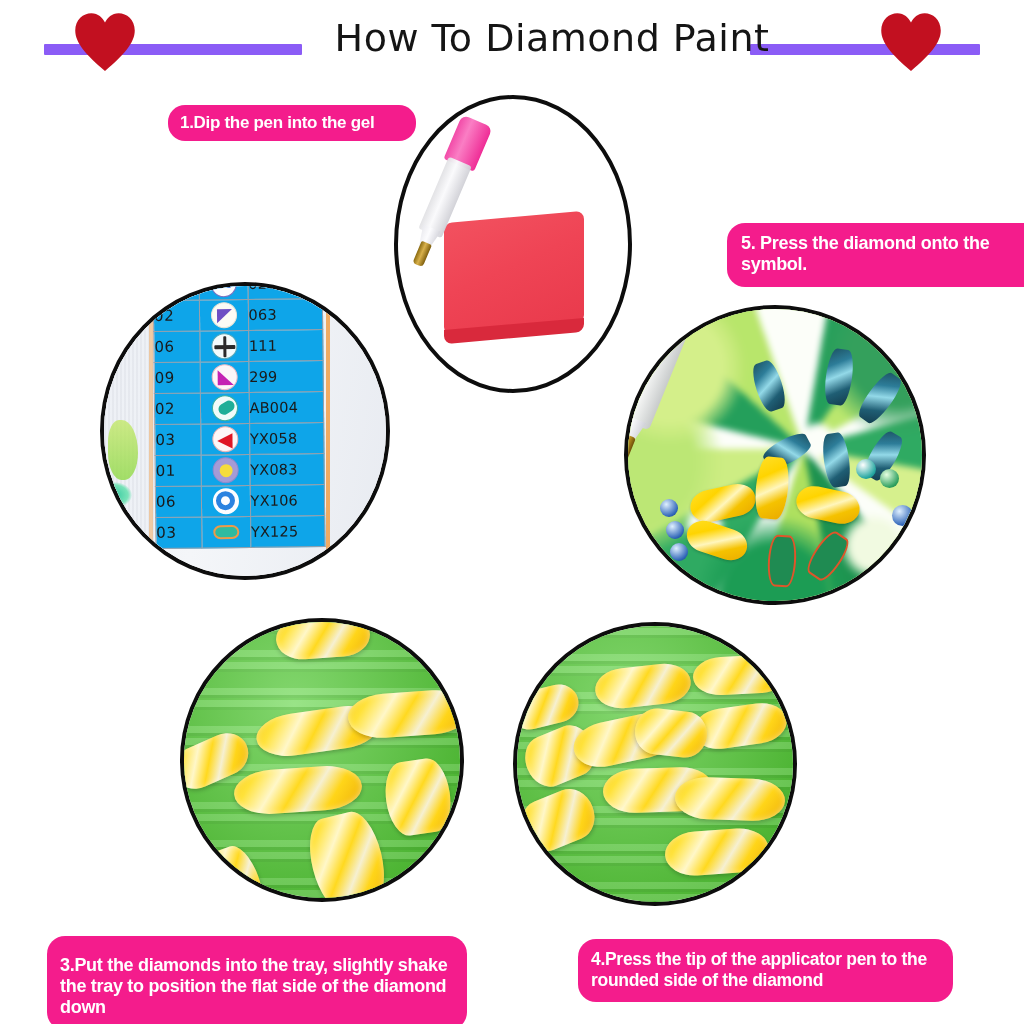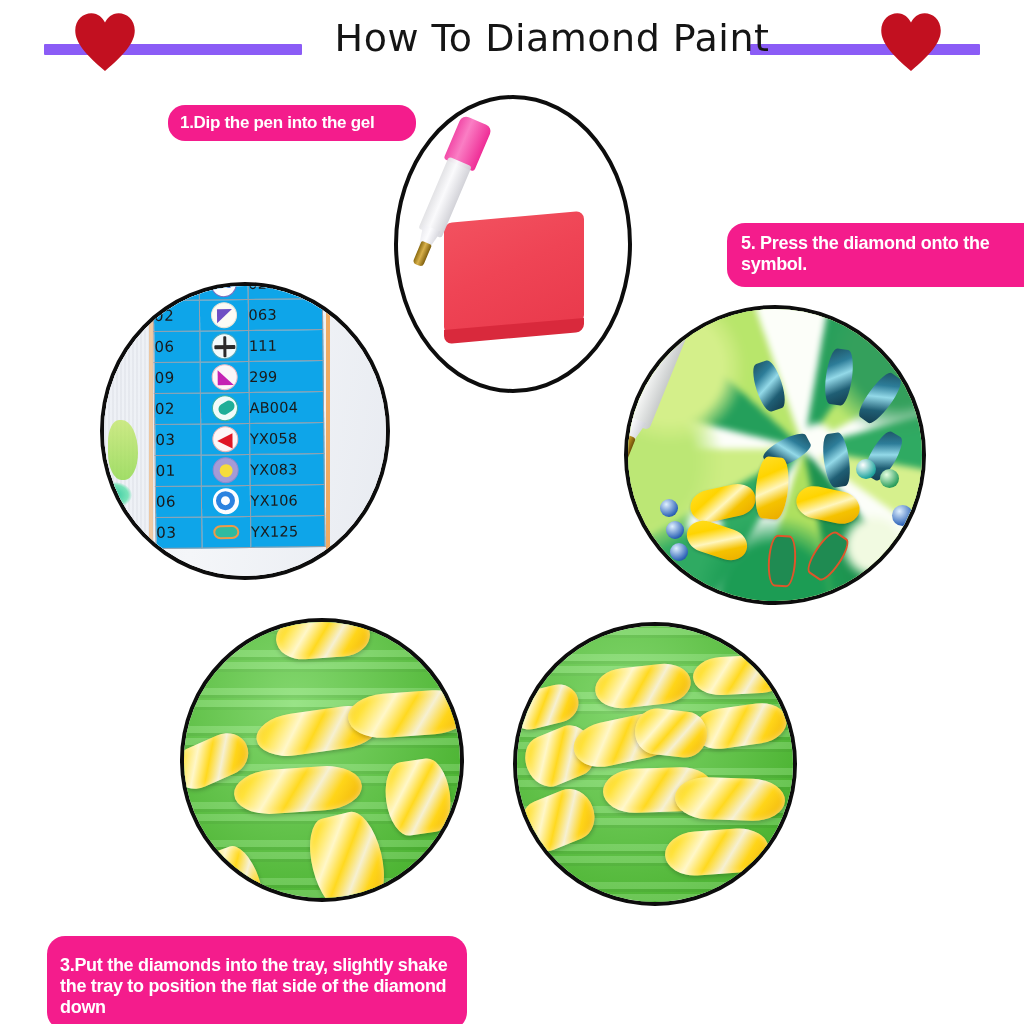--- a/index.html
+++ b/index.html
@@ -423,20 +423,21 @@
     <svg class="heart right" viewBox="0 0 100 100">
       <path d="M50 95 C20 70 2 50 2 30 C2 12 15 2 28 2 C39 2 46 9 50 17 C54 9 61 2 72 2 C85 2 98 12 98 30 C98 50 80 70 50 95 Z" fill="#c21020"></path>
     </svg>
 
     <div id="title">How To Diamond Paint</div>
   </div>
 
   <div class="badge" id="badge1">1.Dip the pen into the gel</div>
   <div class="badge" id="badge5">5.  Press the diamond onto the symbol.</div>
   <div class="badge" id="badge3">3.Put the diamonds into the tray, slightly shake the tray to position the flat side of the diamond down</div>
+  <div class="badge" id="badge4">4.Press the tip of the applicator pen to the rounded side of the diamond</div>
 
   <div class="circle" id="circle1">
     <div class="cinner">
       <div class="gelpad"></div>
       <div class="pen1">
         <div class="cap"></div>
         <div class="barrel"></div>
         <div class="tipcone"></div>
         <div class="brass"></div>
       </div>

